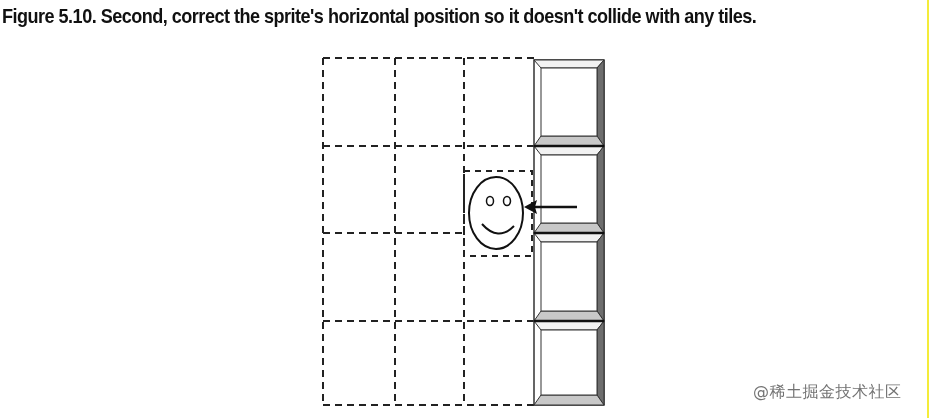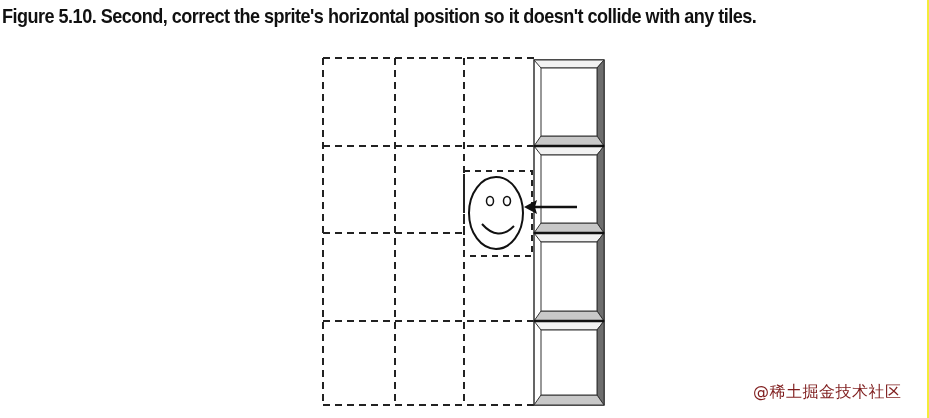--- a/index.html
+++ b/index.html
@@ -7,21 +7,21 @@
   .edge { position: absolute; right: 0; top: 0; width: 2px; height: 418px; background: #f4ec3a; }
   .caption {
     position: absolute; left: 2px; top: 4px;
     font-family: "Liberation Sans", sans-serif; font-weight: bold;
     font-size: 21px; color: #111; letter-spacing: -0.6px;
     transform: scaleX(0.86); transform-origin: left top; white-space: nowrap;
   }
   .figure { position: absolute; left: 0; top: 0; }
   .watermark {
     position: absolute; left: 753px; top: 382px;
-    font-family: "DejaVu Sans", sans-serif; font-size: 16px; color: #7f1d1d;
+    font-family: "DejaVu Sans", sans-serif; font-size: 16px; color: #737373;
     letter-spacing: 0.5px; white-space: nowrap;
   }
 </style>
 </head>
 <body>
 
 <div class="edge"></div>
 
 <div class="caption">Figure 5.10. Second, correct the sprite's horizontal position so it doesn't collide with any tiles.</div>
 

